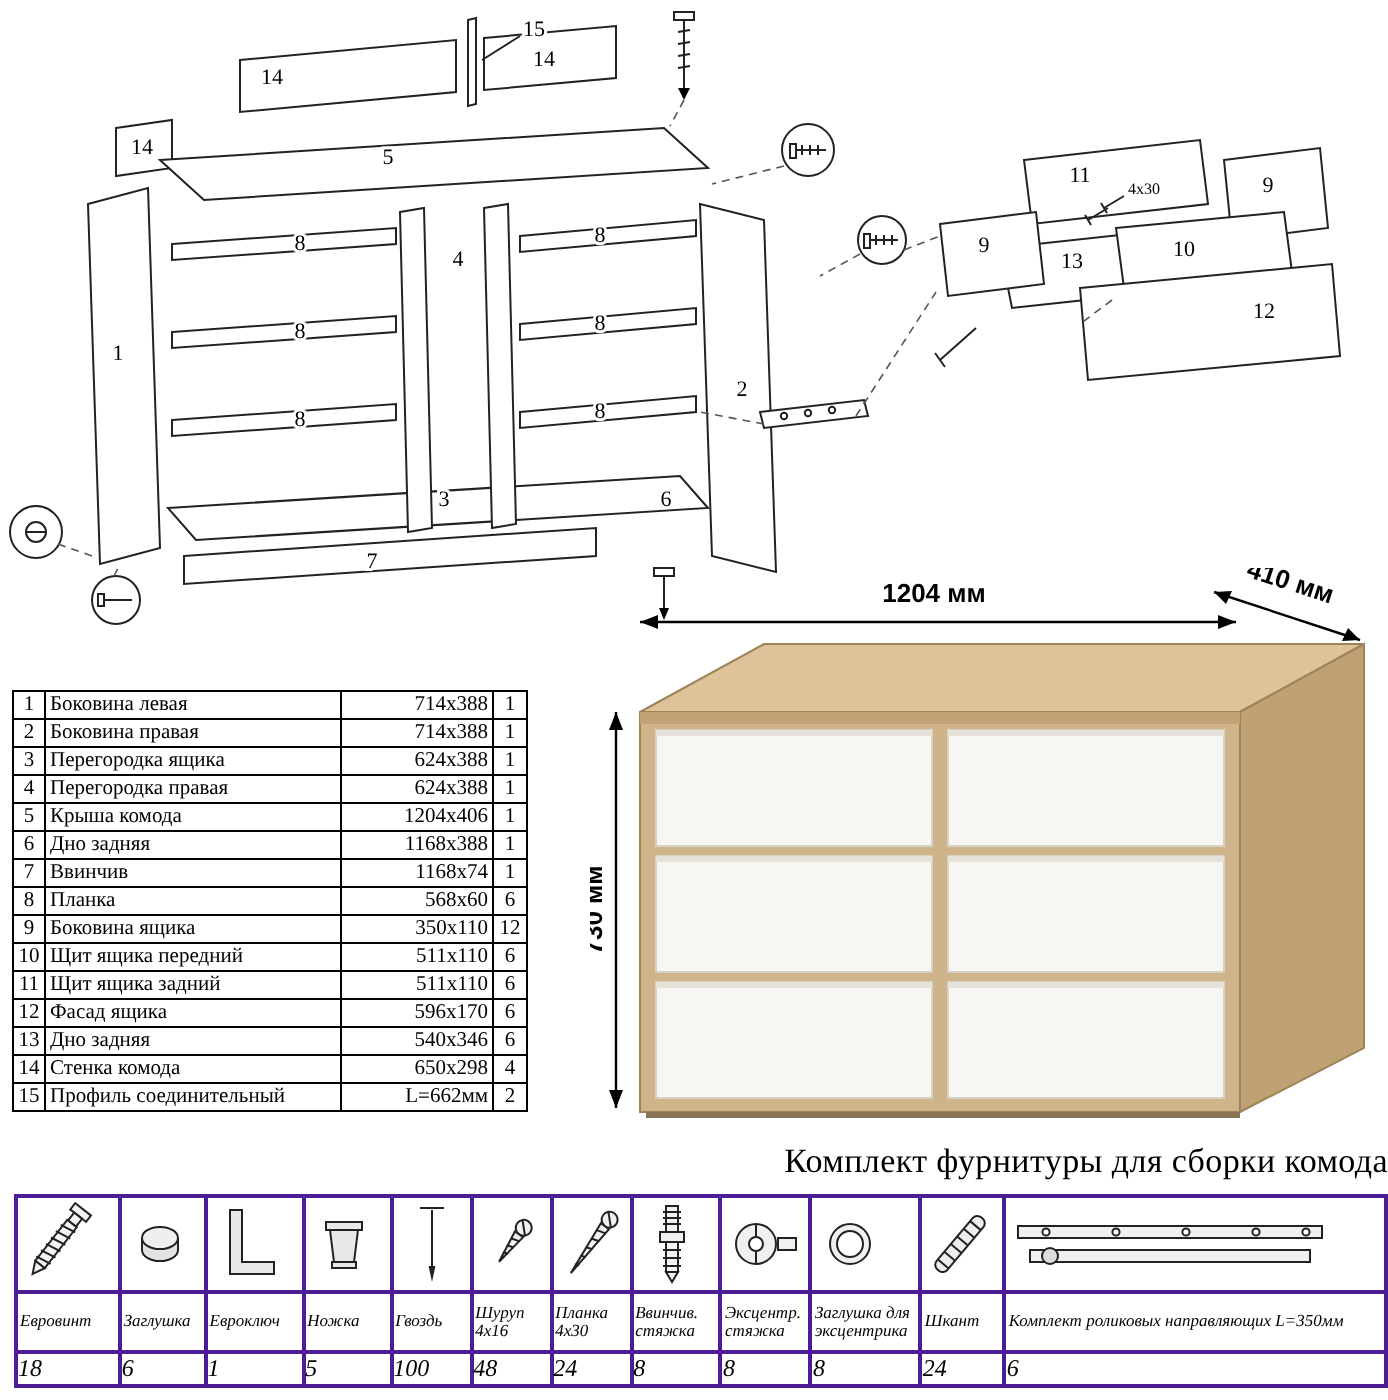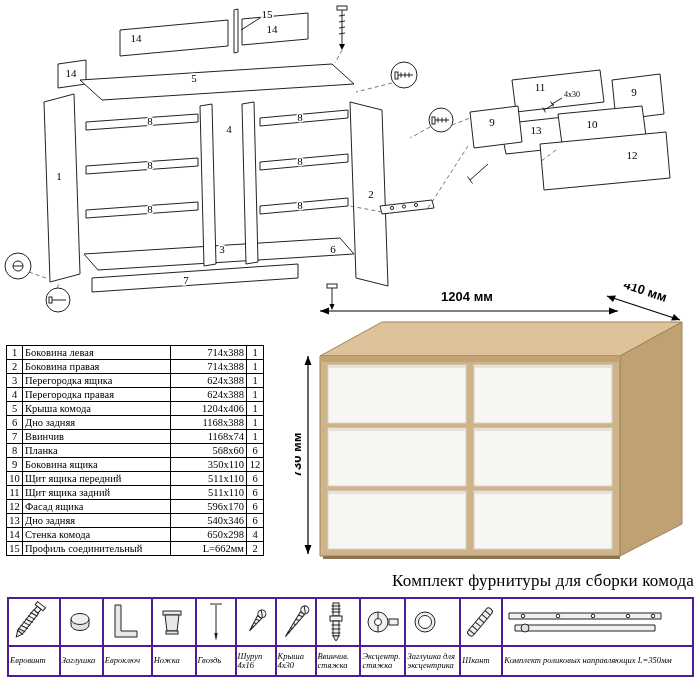--- a/index.html
+++ b/index.html
@@ -468,21 +468,35 @@
       </svg>
     </td>
   </tr>
   <tr>
     <td class="hw-name-cell">Евровинт</td>
     <td class="hw-name-cell">Заглушка</td>
     <td class="hw-name-cell">Евроключ</td>
     <td class="hw-name-cell">Ножка</td>
     <td class="hw-name-cell">Гвоздь</td>
     <td class="hw-name-cell">Шуруп 4x16</td>
-    <td class="hw-name-cell">Крыша 4x30</td>
+    <td class="hw-name-cell">Планка 4x30</td>
     <td class="hw-name-cell">Ввинчив. стяжка</td>
     <td class="hw-name-cell">Эксцентр. стяжка</td>
     <td class="hw-name-cell">Заглушка для эксцентрика</td>
     <td class="hw-name-cell">Шкант</td>
     <td class="hw-name-cell">Комплект роликовых направляющих L=350мм</td>
   </tr>
+  <tr>
+    <td class="hw-qty-cell">18</td>
+    <td class="hw-qty-cell">6</td>
+    <td class="hw-qty-cell">1</td>
+    <td class="hw-qty-cell">5</td>
+    <td class="hw-qty-cell">100</td>
+    <td class="hw-qty-cell">48</td>
+    <td class="hw-qty-cell">24</td>
+    <td class="hw-qty-cell">8</td>
+    <td class="hw-qty-cell">8</td>
+    <td class="hw-qty-cell">8</td>
+    <td class="hw-qty-cell">24</td>
+    <td class="hw-qty-cell">6</td>
+  </tr>
   </tbody>
 </table>
 
 </body></html>

